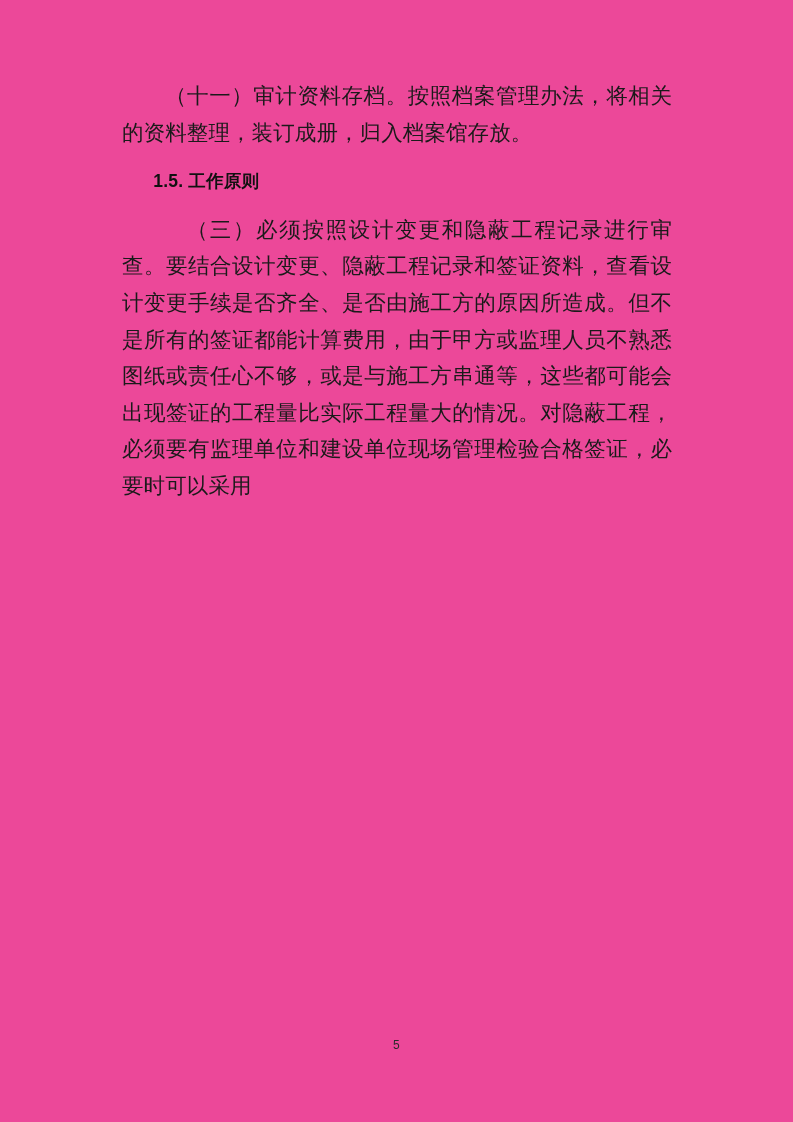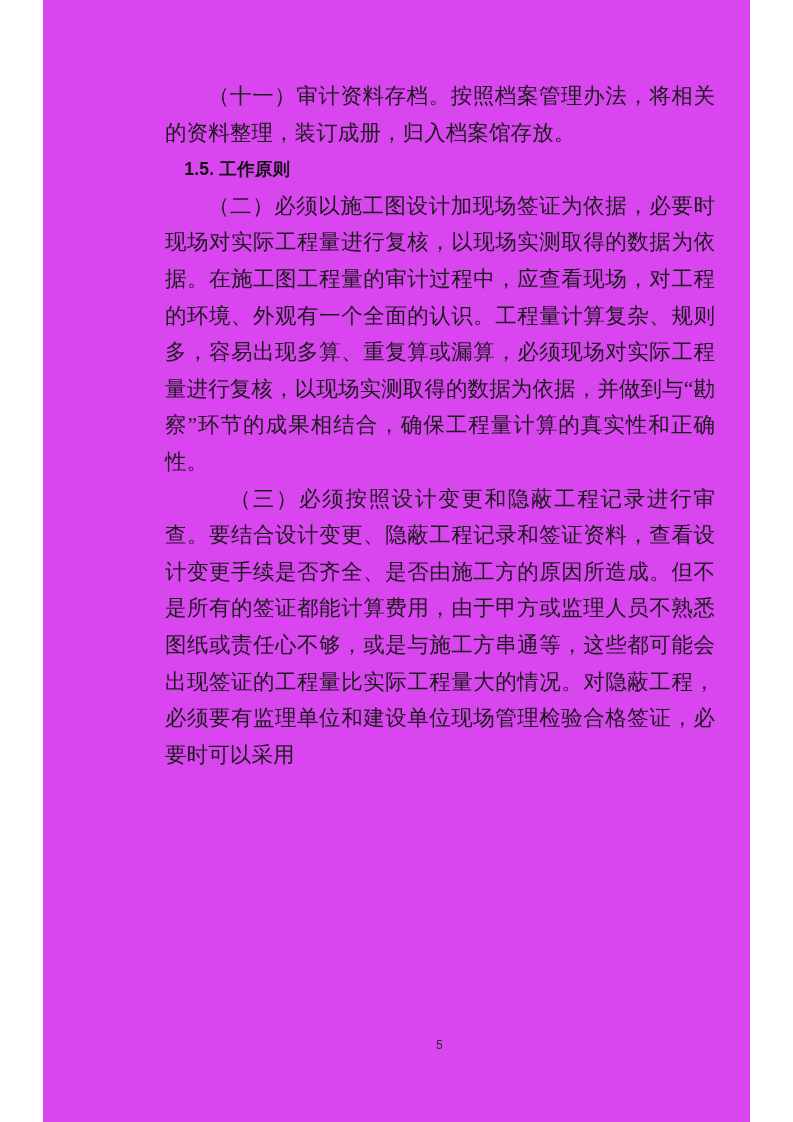--- a/index.html
+++ b/index.html
@@ -3,24 +3,24 @@
 <meta charset="utf-8">
 <title>Document Page</title>
 <style>
   html, body {
     margin: 0;
     padding: 0;
     background: #ffffff;
   }
   .page {
     position: relative;
-    width: 707px;
+    width: 793px;
     height: 1122px;
     margin: 0 auto;
-    background: #d946ef;
+    background: #ec4899;
     box-sizing: border-box;
     overflow: hidden;
   }
   .content {
     position: absolute;
     left: 122px;
     top: 78px;
     width: 550px;
   }
   .para {
@@ -37,21 +37,21 @@
   }
   .para.deep-indent {
     text-indent: 3em;
   }
   .heading {
     font-family: "Liberation Sans", "DejaVu Sans", sans-serif;
     font-size: 17.5px;
     font-weight: bold;
     color: #111111;
     line-height: 36.6px;
-    margin: 0;
+    margin: 12px;
     text-indent: 1.1em;
     letter-spacing: 0.2px;
   }
   .footer {
     position: absolute;
     left: 0;
     top: 1035px;
     width: 793px;
     text-align: center;
   }
@@ -67,21 +67,20 @@
 
 <div class="page">
   <div class="content">
 
     <p class="para">（十一）审计资料存档。按照档案管理办法，将相关的资料整理，装订成册，归入档案馆存放。</p>
 
     <h2 class="heading">1.5. 工作原则</h2>
 
 
 
-    <p class="para">（二）必须以施工图设计加现场签证为依据，必要时现场对实际工程量进行复核，以现场实测取得的数据为依据。在施工图工程量的审计过程中，应查看现场，对工程的环境、外观有一个全面的认识。工程量计算复杂、规则多，容易出现多算、重复算或漏算，必须现场对实际工程量进行复核，以现场实测取得的数据为依据，并做到与“勘察”环节的成果相结合，确保工程量计算的真实性和正确性。</p>
 
     <p class="para deep-indent">（三）必须按照设计变更和隐蔽工程记录进行审查。要结合设计变更、隐蔽工程记录和签证资料，查看设计变更手续是否齐全、是否由施工方的原因所造成。但不是所有的签证都能计算费用，由于甲方或监理人员不熟悉图纸或责任心不够，或是与施工方串通等，这些都可能会出现签证的工程量比实际工程量大的情况。对隐蔽工程，必须要有监理单位和建设单位现场管理检验合格签证，必要时可以采用</p>
 
   </div>
 
   <div class="footer">
     <span class="page-number">5</span>
   </div>
 </div>
 

